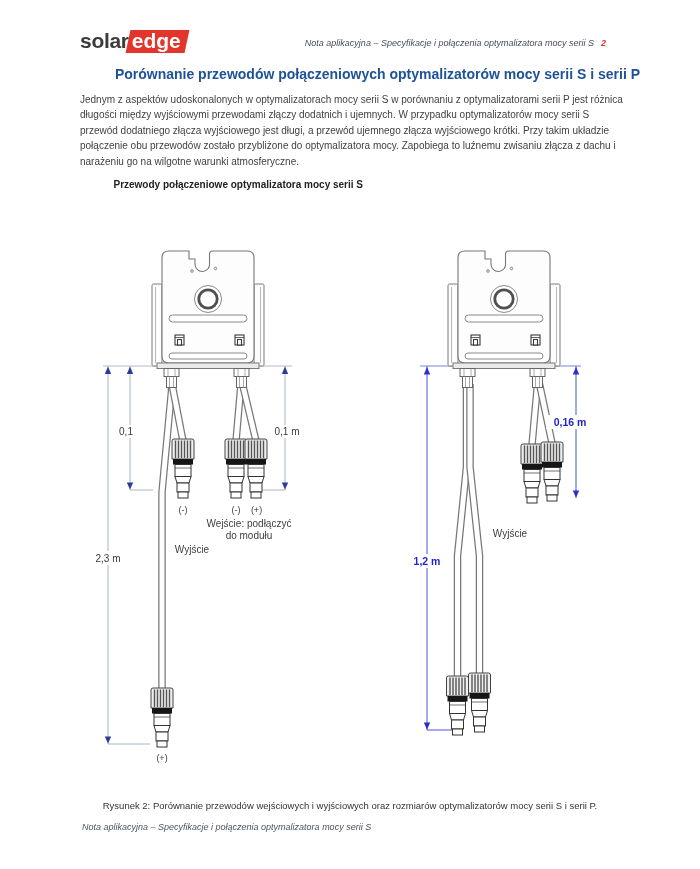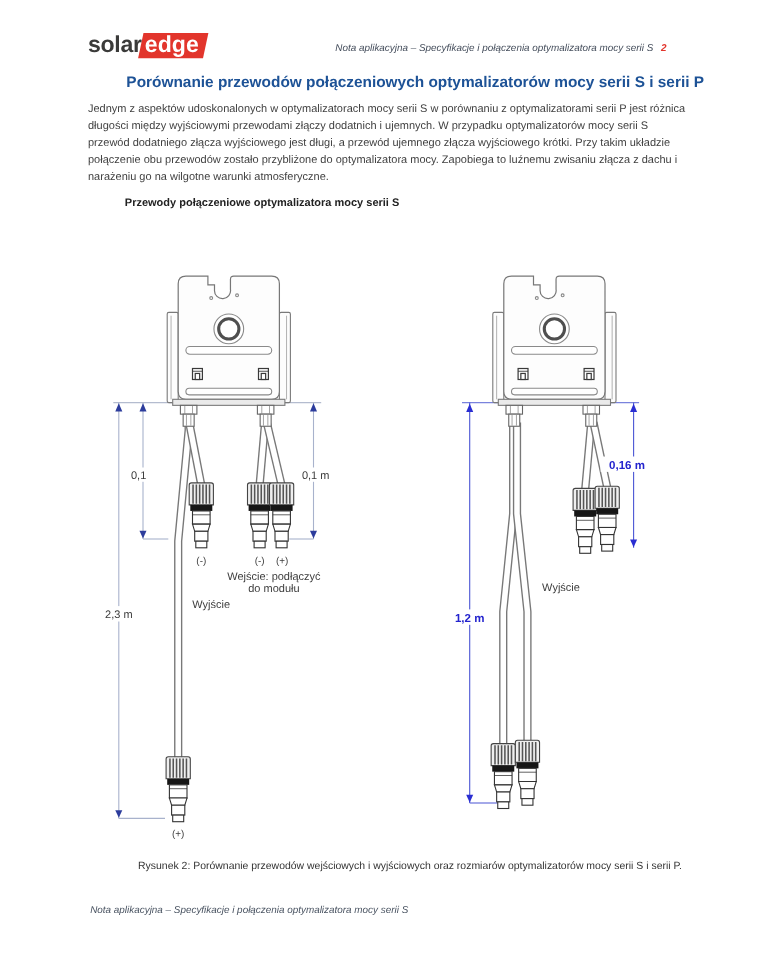--- a/index.html
+++ b/index.html
@@ -14,21 +14,21 @@
   .page-number{color:#e2352c;margin-left:7px;font-weight:700;}
   
   .doc-title{position:absolute;left:80px;top:66px;width:560px;font-size:14px;font-weight:700;color:#1d5296;text-align:right;}
   .doc-paragraph{position:absolute;left:80px;top:92px;width:546px;font-size:10px;line-height:15.4px;color:#3f3f3f;}
   .col-heading{position:absolute;top:179px;width:260px;text-align:center;font-size:10px;font-weight:700;color:#222222;}
   .col-heading.left{left:103px;text-align:right;}
   .col-heading.right{left:346px;}
   
   .figure-svg{position:absolute;left:80px;top:228px;}
   svg text{font-family:"Liberation Sans","DejaVu Sans",sans-serif;}
-  .caption{position:absolute;left:80px;top:782px;width:540px;text-align:right;font-size:9.5px;color:#333333;}
+  .caption{position:absolute;left:80px;top:800px;width:540px;text-align:center;font-size:9.5px;color:#333333;}
   .footer{position:absolute;left:82px;top:822px;font-size:9px;font-style:italic;color:#4a5462;white-space:nowrap;}
 </style>
 </head>
 <body>
 
 <div class="page">
 
   <div class="logo">
     <span class="logo-solar">solar</span><span class="logo-edge">edge</span>
   </div>

